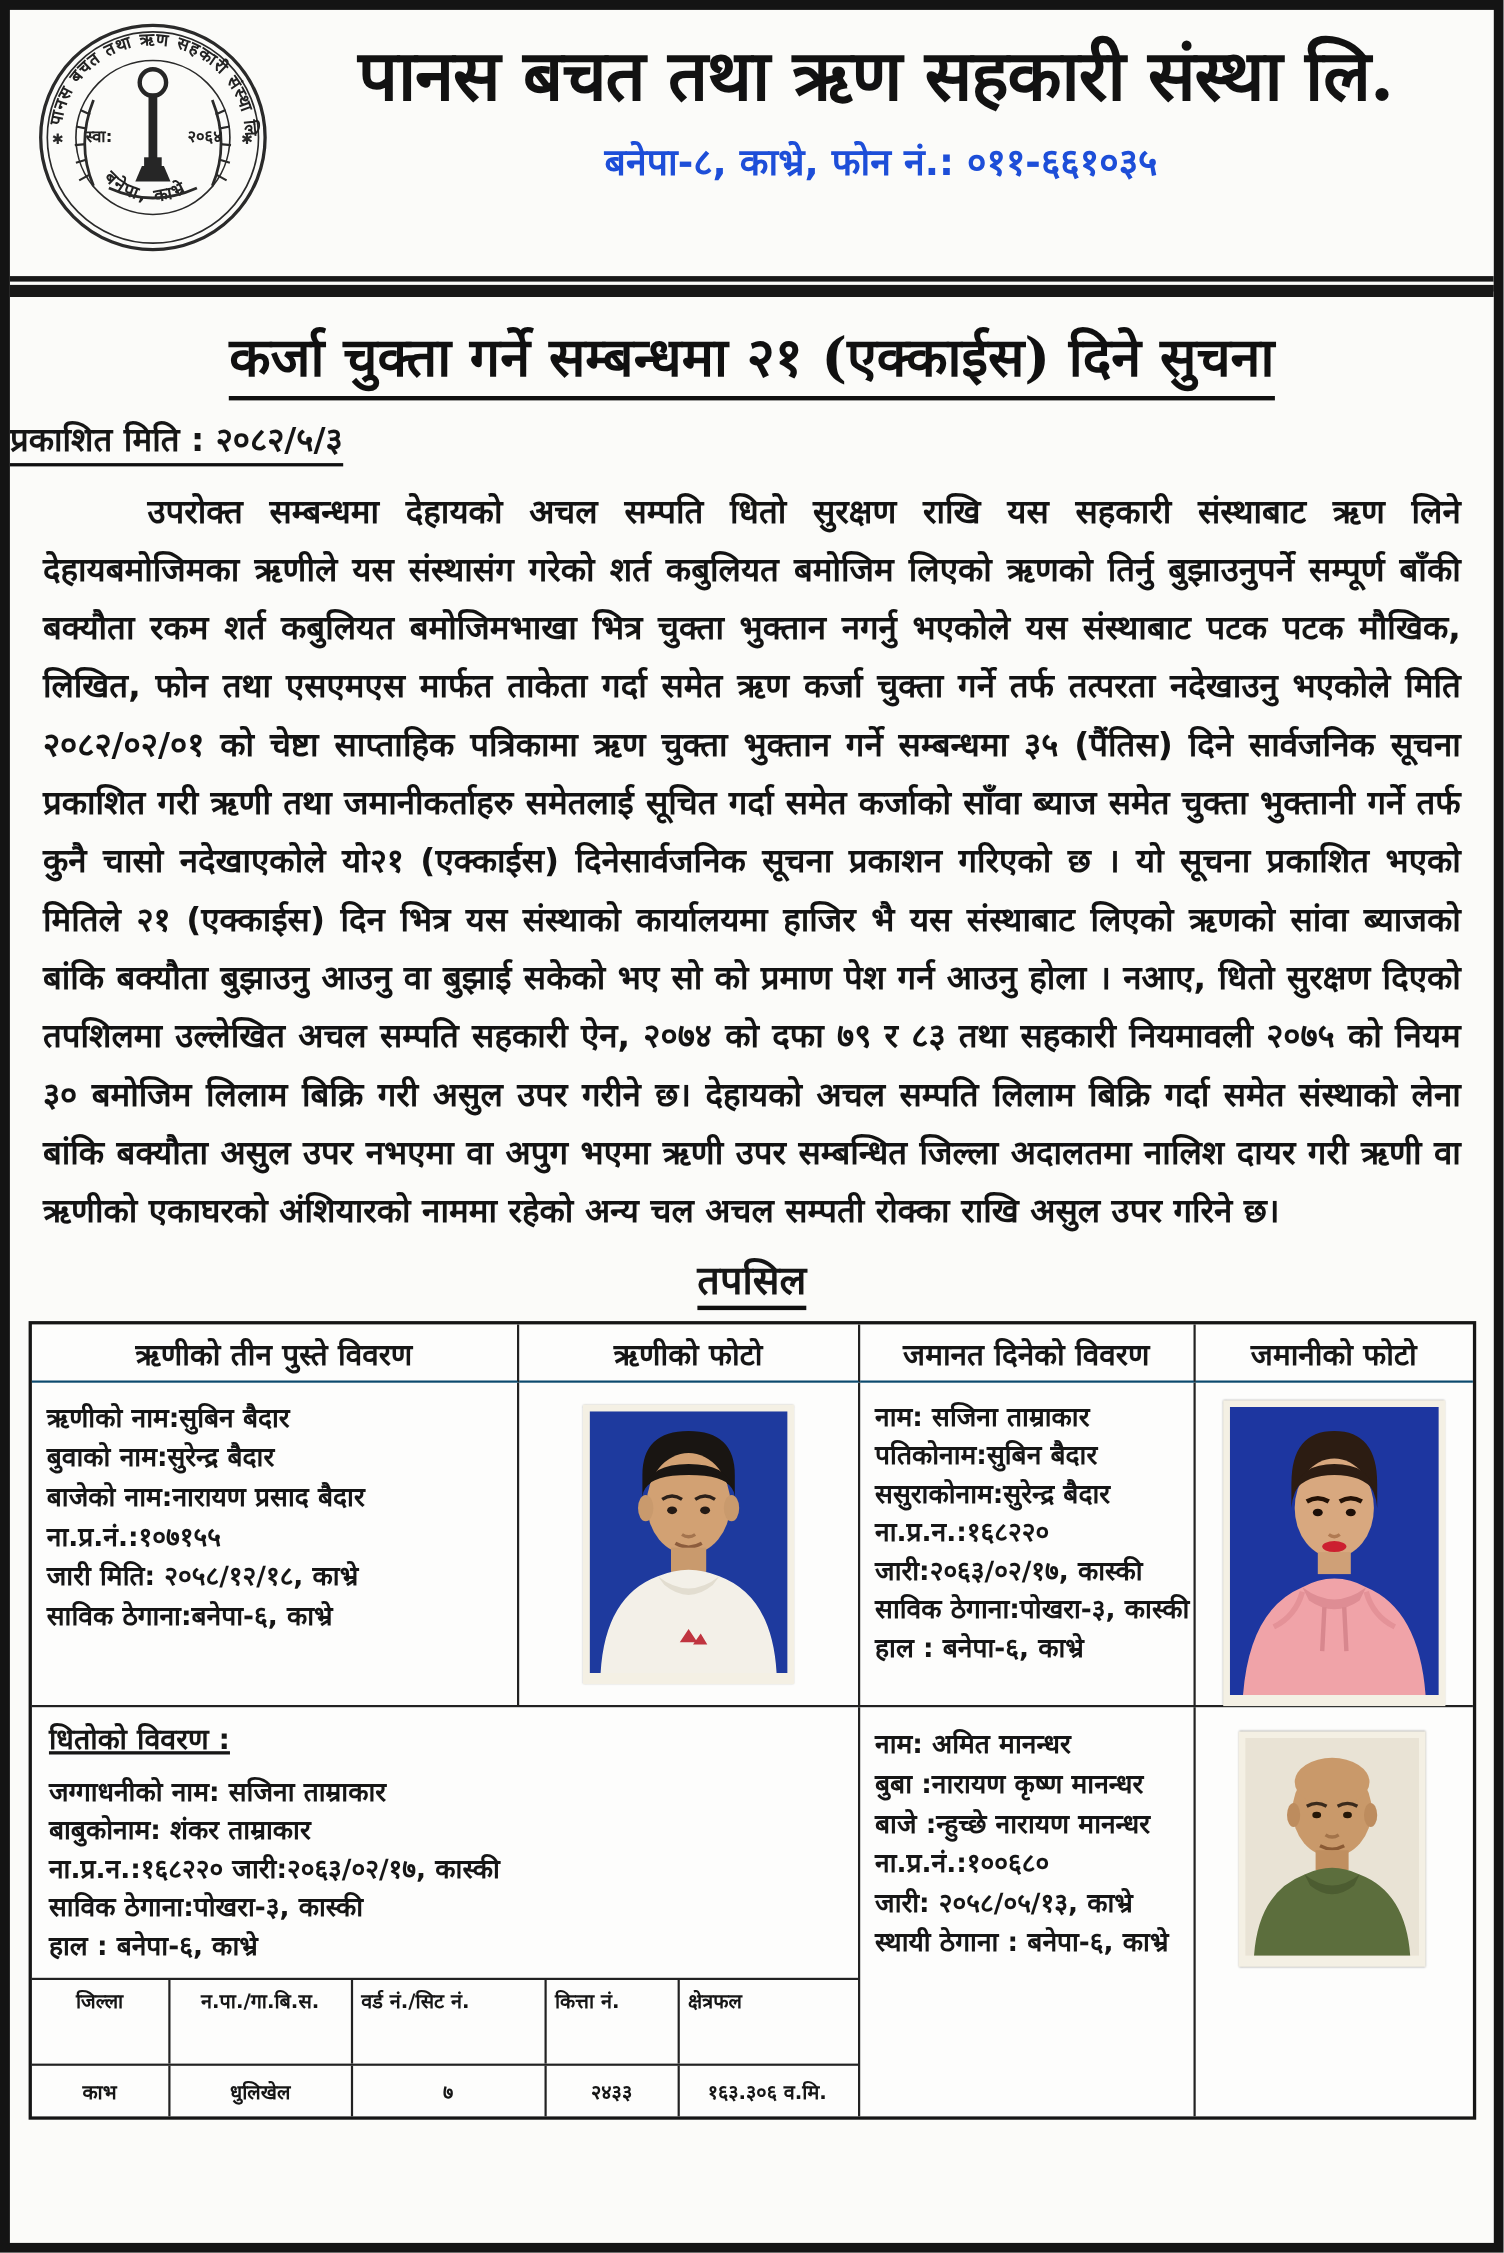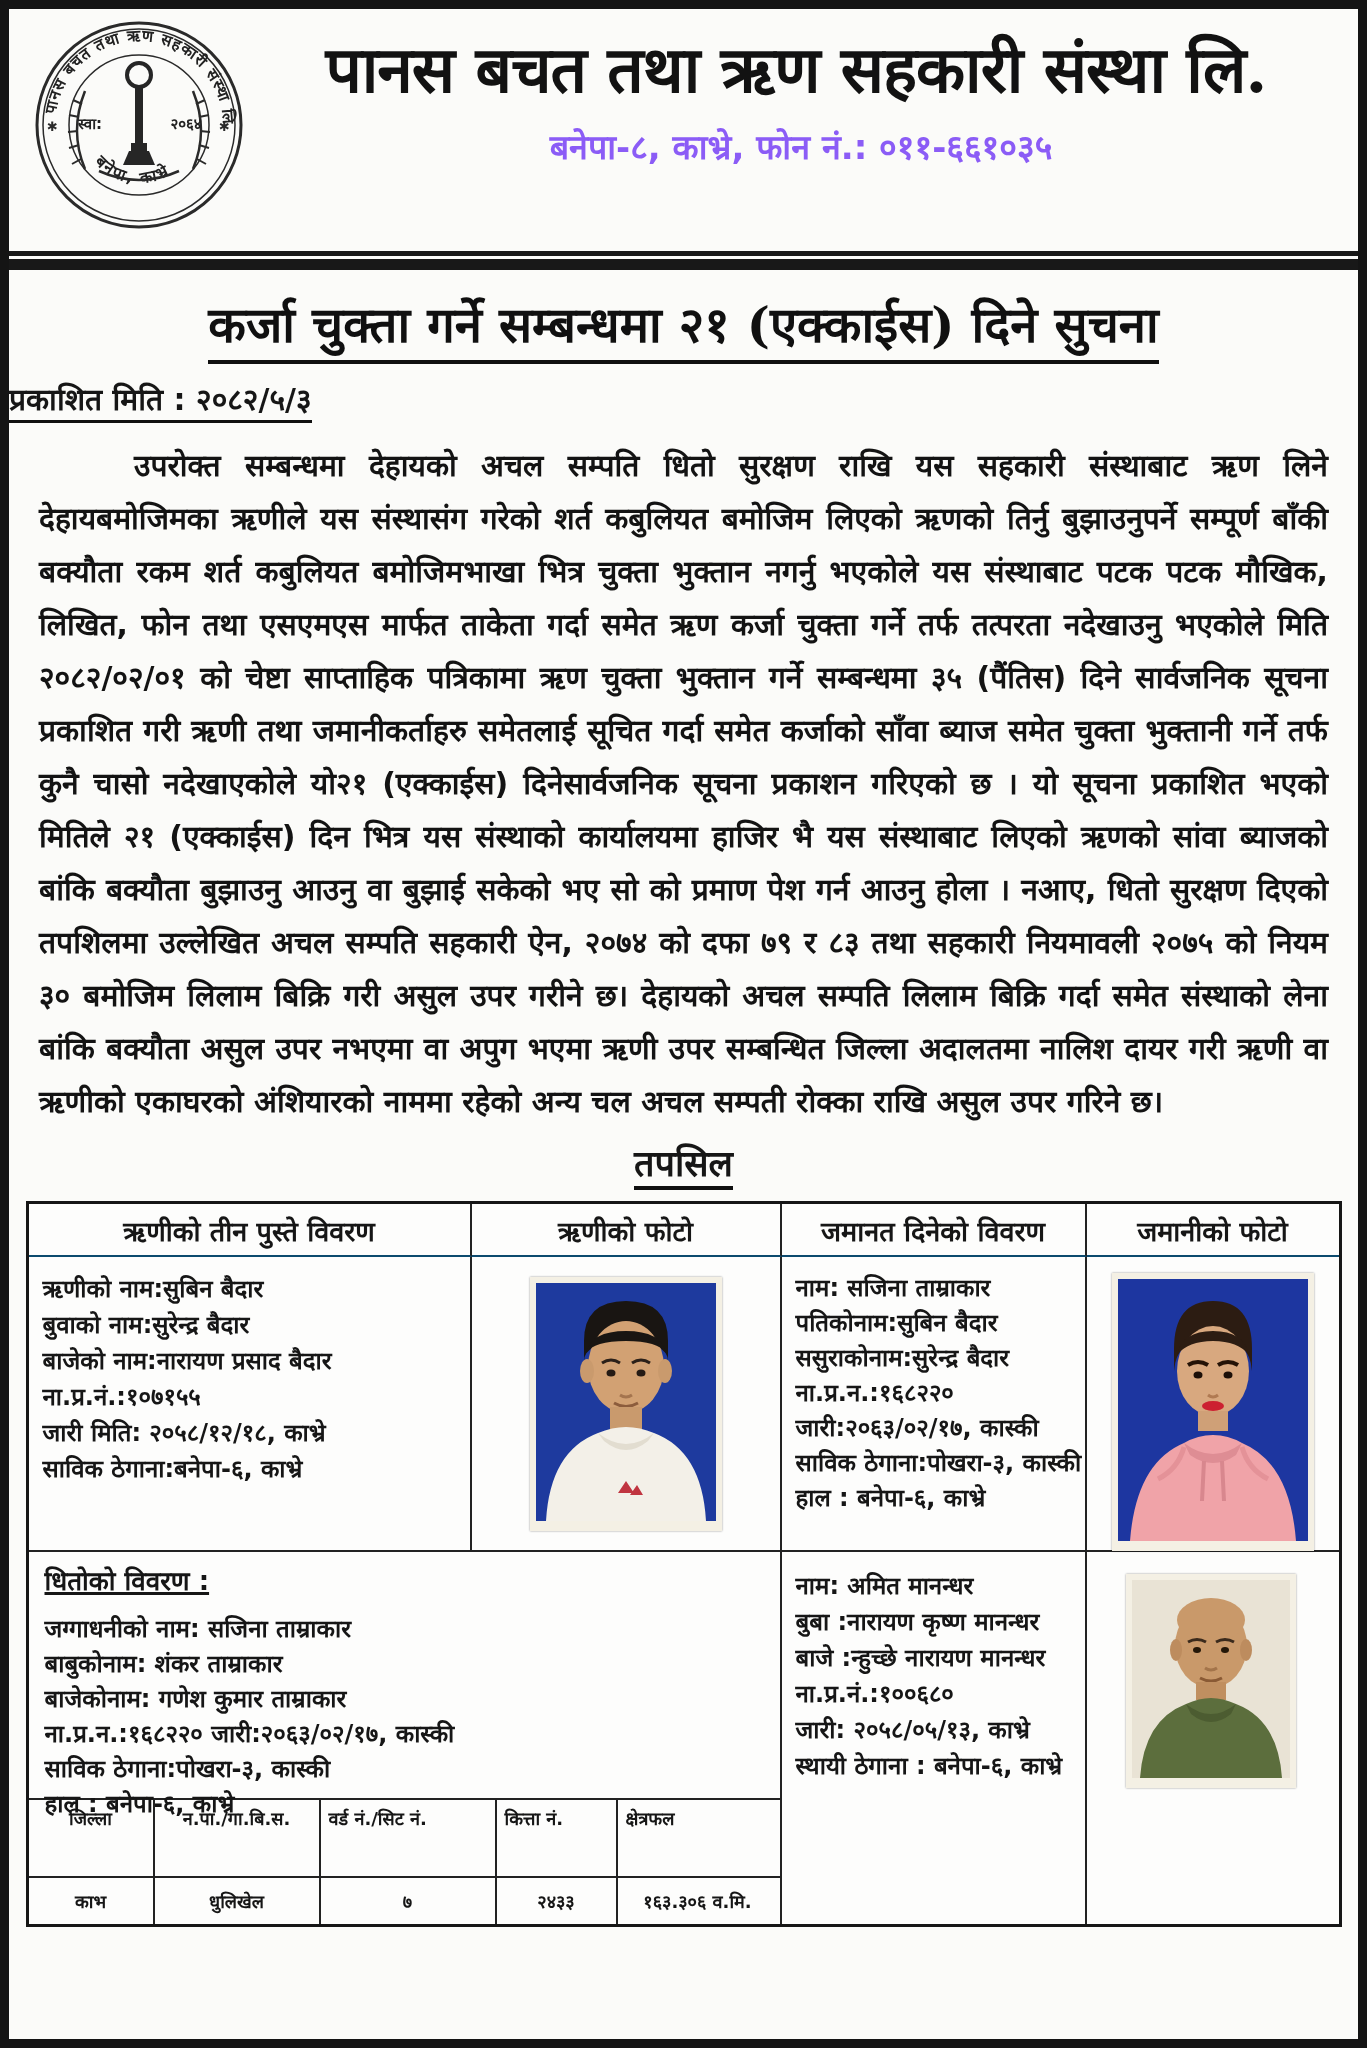--- a/index.html
+++ b/index.html
@@ -27,21 +27,21 @@
     line-height: 1.1;
     color: #121212;
     font-family: "DejaVu Serif", "DejaVu Sans", serif;
   }
   .org-sub {
     padding-left: 235px;
     text-align: center;
     font-weight: 700;
     font-size: 34px;
     margin-top: 18px;
-    color: #8b5cf6;
+    color: #1d4ed8;
   }
   .rule {
     height: 14px; background: #181818;
     border-top: 3px solid #fbfbf9; box-shadow: 0 -5px 0 #181818;
     margin-top: 9px;
   }
 
   
   .notice-title {
     text-align: center;
@@ -268,21 +268,20 @@
     <div class="row2">
 
       <div class="row2-left">
         <div class="mortgage-cell">
           <div class="mortgage-head">
             <u>धितोको विवरण :</u>
           </div>
           <div class="mortgage-lines">
             <div>जग्गाधनीको नाम: सजिना ताम्राकार</div>
             <div>बाबुकोनाम: शंकर ताम्राकार</div>
-            <div>बाजेकोनाम: गणेश कुमार ताम्राकार</div>
             <div>ना.प्र.न.:१६८२२० जारी:२०६३/०२/१७, कास्की</div>
             <div>साविक ठेगाना:पोखरा-३, कास्की</div>
             <div>हाल : बनेपा-६, काभ्रे</div>
           </div>
         </div>
 
         <div class="land-table">
           <div class="land-hrow">
             <div class="lc lc1">जिल्ला</div>
             <div class="lc lc2">न.पा./गा.बि.स.</div>

